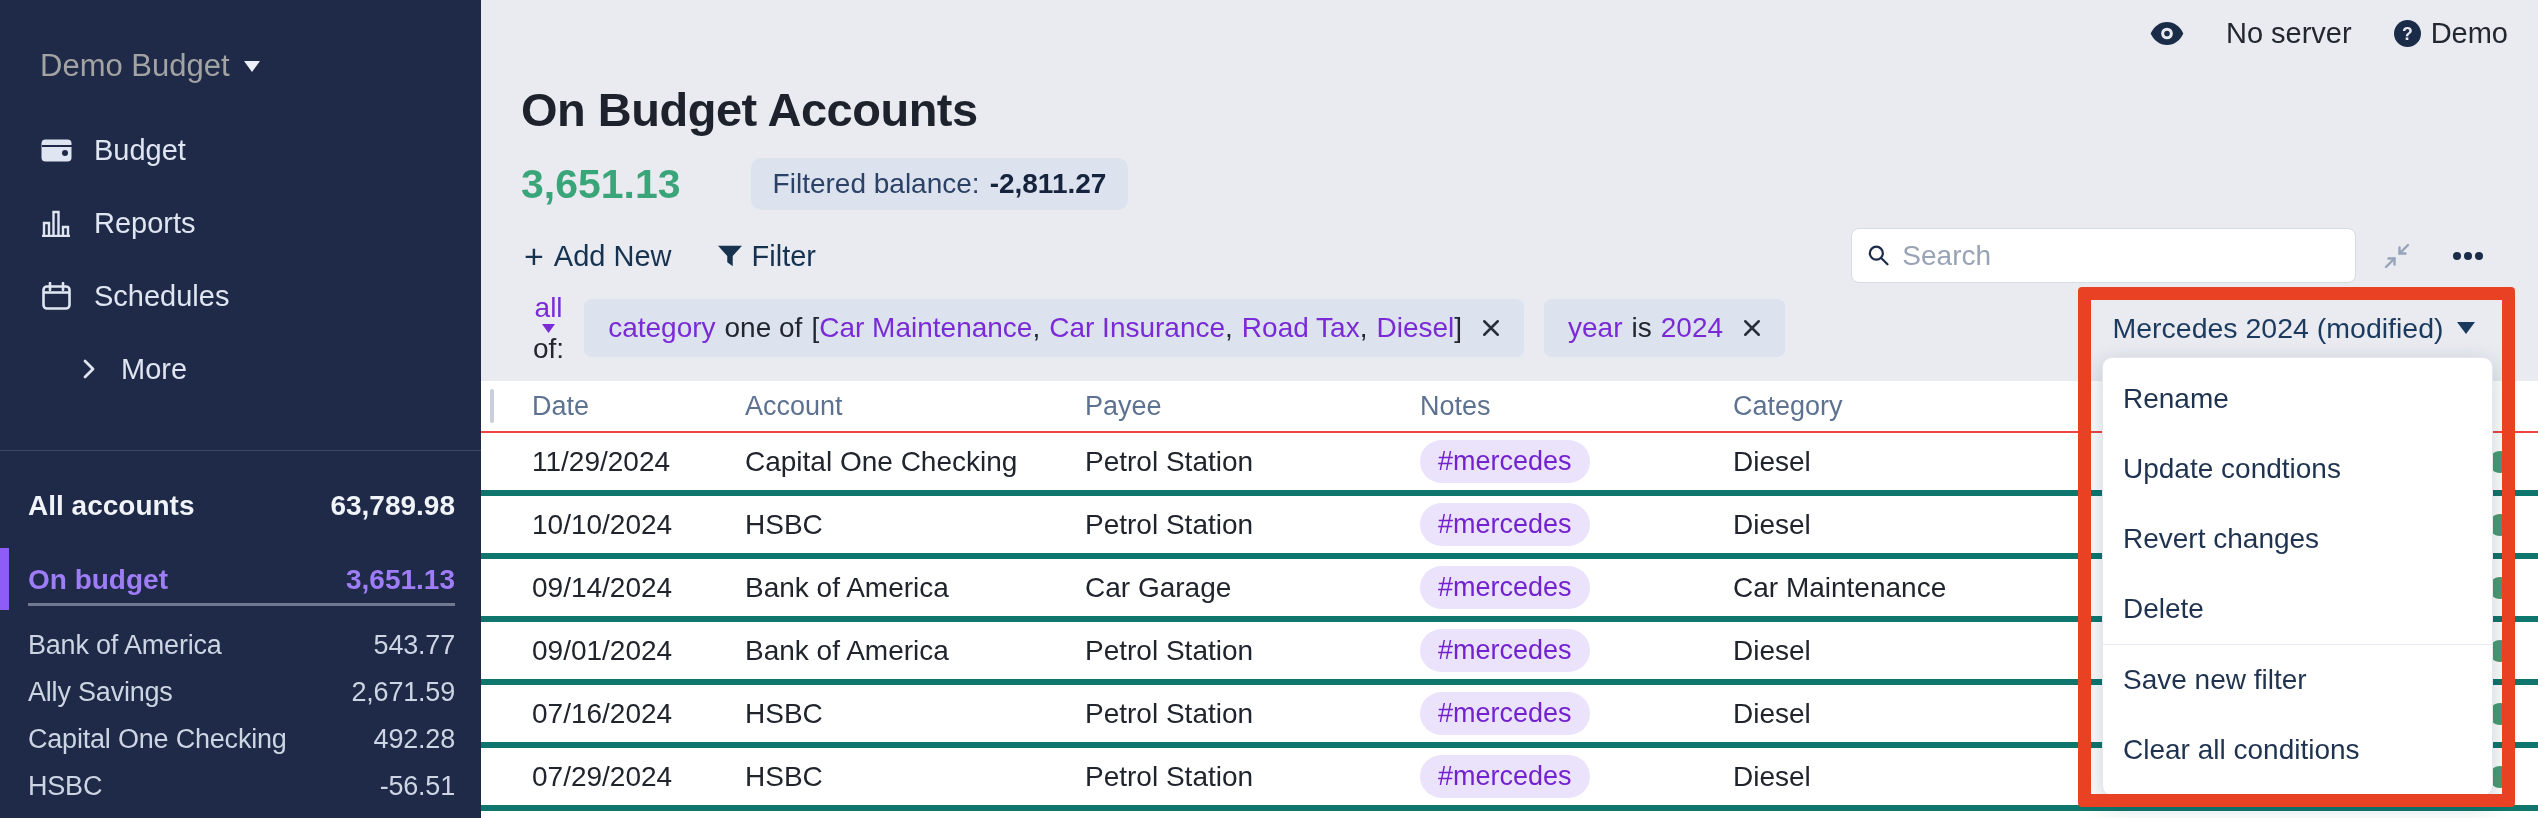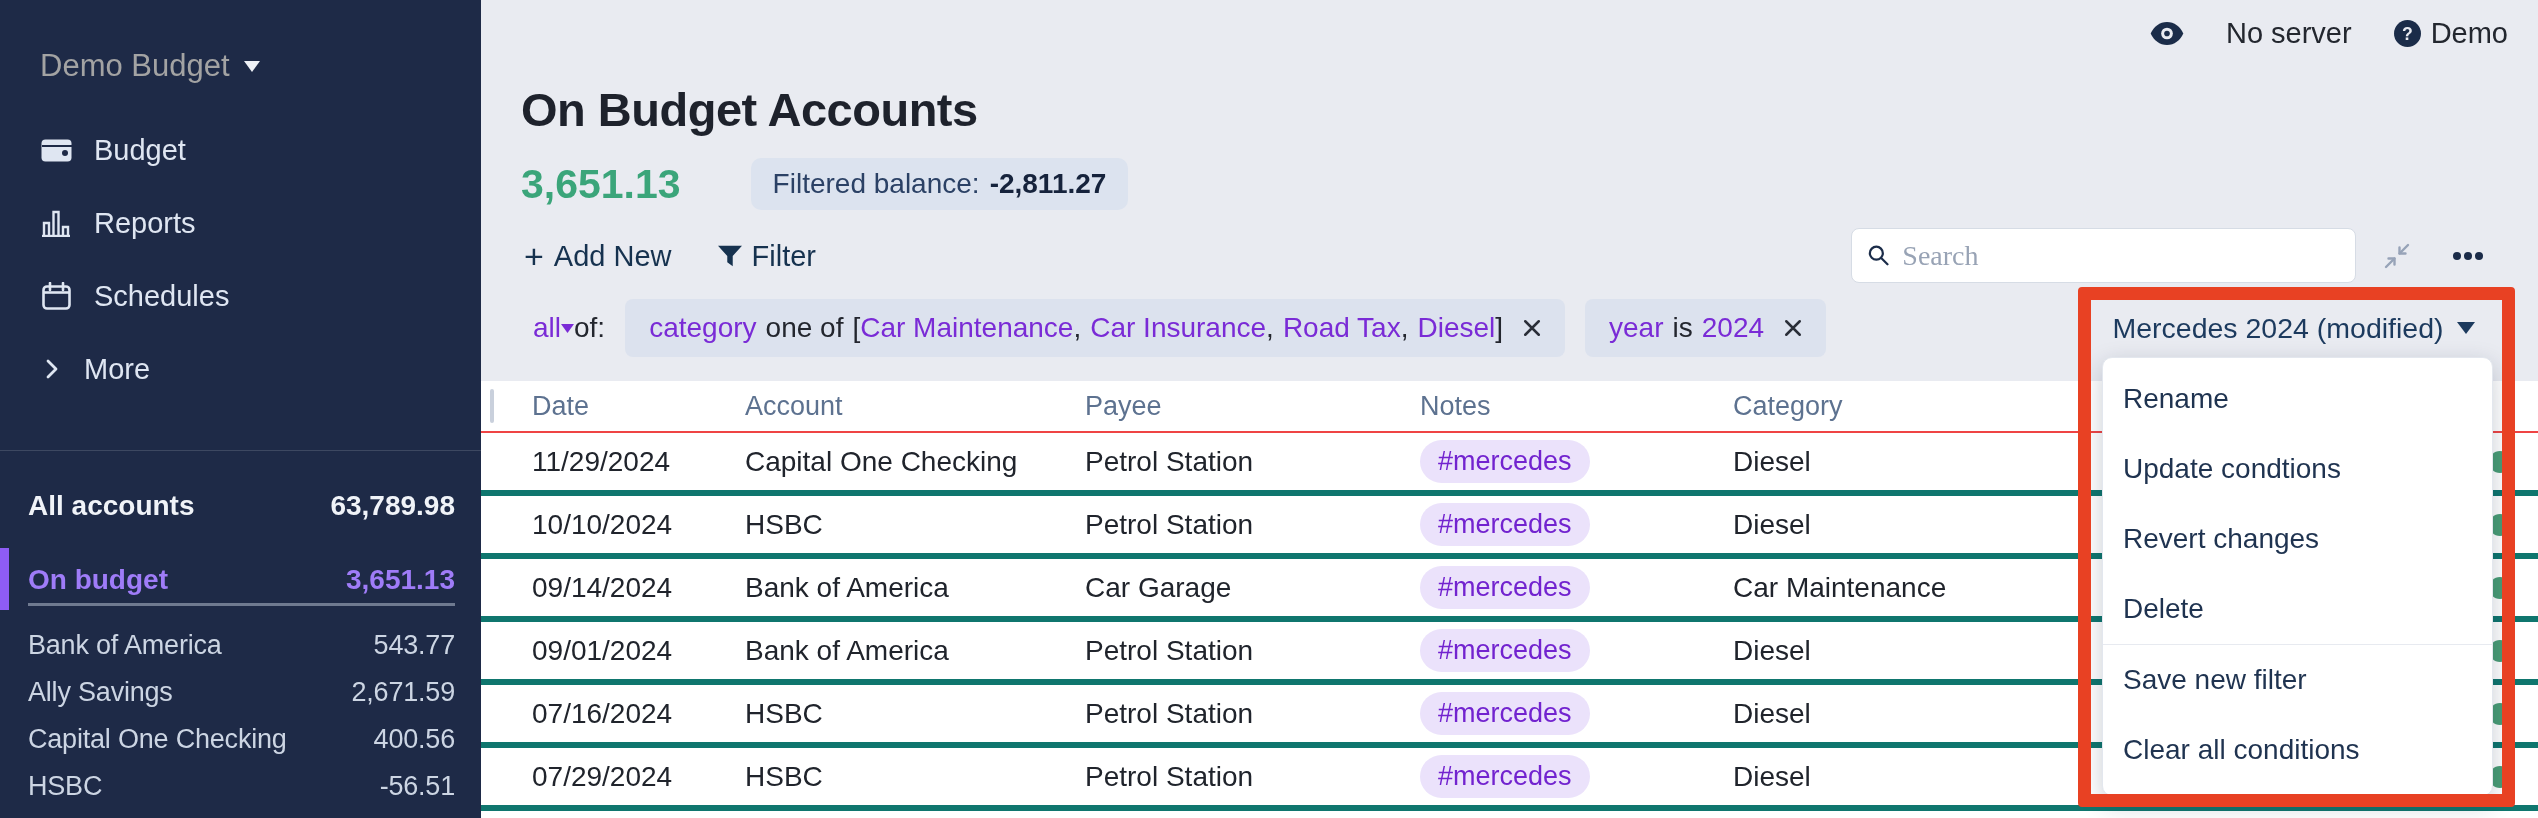--- a/index.html
+++ b/index.html
@@ -6,21 +6,21 @@
   html,body { width:2538px; height:818px; }
   body { font-family:"Liberation Sans", sans-serif; }
   .screen { position:relative; width:2538px; height:818px; overflow:hidden; background:#e9ebf1; }
 
   
   .sidebar { position:absolute; left:0; top:0; width:481px; height:818px; background:#1e2a47; color:#e6ebf4; }
   .brand { position:absolute; left:40px; top:48px; display:flex; align-items:center; gap:14px; font-size:31px; font-weight:400; color:#a3a3a3; cursor:pointer; }
   .nav { position:absolute; left:0; top:125px; width:100%; }
   .nav-item { height:50px; margin-bottom:23px; display:flex; align-items:center; padding-left:40px; gap:22px; font-size:29px; font-weight:500; color:#dfe6f2; cursor:pointer; }
   .nav-item .ic { width:32px; display:flex; justify-content:center; }
-  .nav-item.more { padding-left:46px; gap:26px; }
+  .nav-item.more { padding-left:46px; gap:26px;margin-left:37px; }
   .side-divider { position:absolute; left:0; top:450px; width:100%; height:1px; background:rgba(255,255,255,0.14); }
   .acct-row { position:absolute; left:0; width:100%; display:flex; justify-content:space-between; align-items:center; padding:0 26px 0 28px; }
   .acct-row.summary { font-weight:700; font-size:28px;align-items:flex-end; }
   .acct-row.plain { font-weight:400; font-size:27px; color:#ccd5e3; letter-spacing:-0.2px; }
   #all-accounts { top:488px; height:34px; color:#f0f3f8; }
   #on-budget { top:562px; height:34px; color:#9f7cf8; }
   .on-budget-bar { position:absolute; left:0; top:548px; width:9px; height:62px; background:#8e5cf6; }
   .on-budget-underline { position:absolute; left:28px; top:603px; width:427px; height:3px; background:#6f7a90; }
   #acct-1 { top:622px; height:47px; } #acct-2 { top:669px; height:47px; }
   #acct-3 { top:716px; height:47px; } #acct-4 { top:763px; height:47px; }
@@ -34,27 +34,27 @@
   .big-balance { font-size:41px; font-weight:600; color:#3ba57a; }
   .filtered-pill { background:#dce3ef; border-radius:10px; height:52px; display:flex; align-items:center; padding:0 22px; font-size:28px; color:#2b4165; gap:10px; }
   .filtered-pill b { color:#16233c; }
 
   .toolbar-left { position:absolute; left:43px; top:230px; height:52px; display:flex; align-items:center; gap:46px; font-size:29px; font-weight:500; color:#16324f; }
   .tool-btn { display:flex; align-items:center; gap:10px; cursor:pointer; }
   .plus { font-size:34px; font-weight:400; }
 
   .search-group { position:absolute; top:228px; right:55px; display:flex; align-items:center; }
   .search-box { width:505px; height:55px; background:#fff; border:1px solid #d6dce5; border-radius:8px; display:flex; align-items:center; padding:0 14px 0 16px; gap:13px; }
-  .search-box input { border:none; outline:none; background:transparent; font-size:28px; color:#2a2f3a; width:100%; font-family:Liberation Serif, serif; }
+  .search-box input { border:none; outline:none; background:transparent; font-size:28px; color:#2a2f3a; width:100%; font-family:Liberation Sans, sans-serif; }
   .search-box input::placeholder { color:#98a3b5; }
   .collapse-btn { margin-left:28px; cursor:pointer; display:flex; }
   .dots-btn { margin-left:43px; cursor:pointer; display:flex; }
 
   .conditions { position:absolute; left:52px; top:299px; height:58px; display:flex; align-items:center; gap:20px; font-size:28px; }
-  .cond-op { display:flex; align-items:center; color:#23262e; }
+  .cond-op { display:flex; align-items:center; color:#23262e;flex-direction:column; }
   .purple { color:#7a2bd6; }
   .dark { color:#23262e; }
   .cond-pill { background:#dce2ee; border-radius:8px; height:58px; display:flex; align-items:center; padding:0 24px; font-size:28px; cursor:pointer; }
   .cond-pill .sp { margin-left:9px; }
   .cond-pill .x { margin-left:20px; display:flex; cursor:pointer; }
 
   
   .table { position:absolute; left:0; right:0; top:381px; }
   .t-row { position:relative; display:grid; grid-template-columns:42px 213px 340px 335px 313px 1fr; align-items:center; padding-left:9px; background:#fff; border-bottom:6px solid #0f766e; }
   .t-head { height:52px; font-size:27px; color:#5d7290; border-bottom:2px solid #ef4444; }
@@ -145,21 +145,21 @@
     <div id="acct-1" class="acct-row plain">
       <span>Bank of America</span>
       <span>543.77</span>
     </div>
     <div id="acct-2" class="acct-row plain">
       <span>Ally Savings</span>
       <span>2,671.59</span>
     </div>
     <div id="acct-3" class="acct-row plain">
       <span>Capital One Checking</span>
-      <span>400.56</span>
+      <span>492.28</span>
     </div>
     <div id="acct-4" class="acct-row plain">
       <span>HSBC</span>
       <span>-56.51</span>
     </div>
   </aside>
 
   <main class="content">
 
     <div class="topbar">

